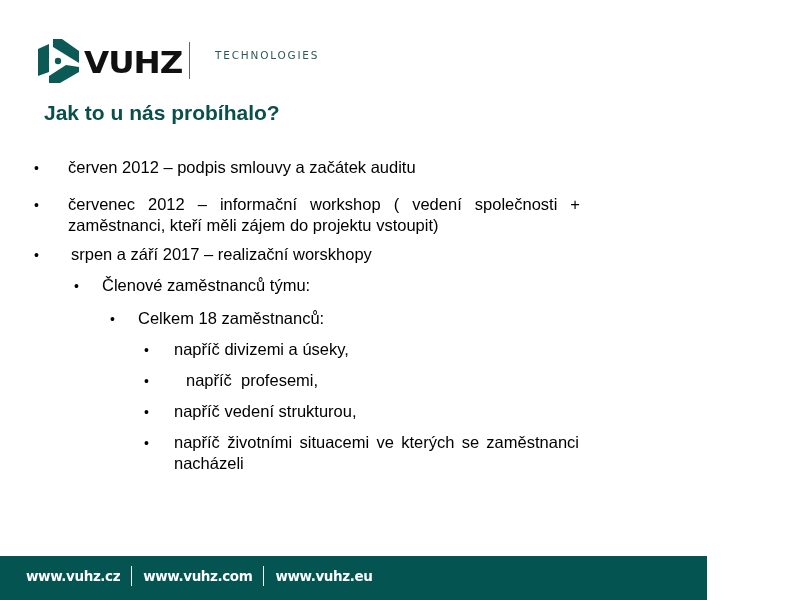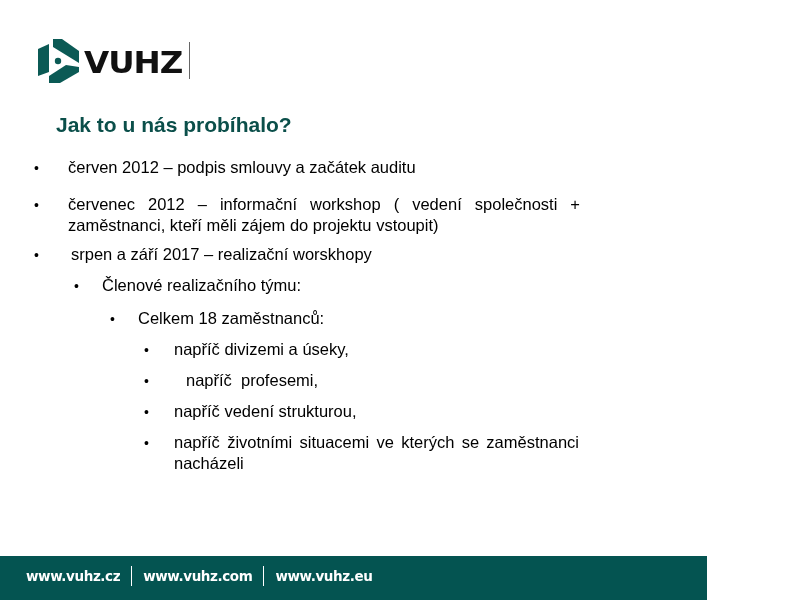--- a/index.html
+++ b/index.html
@@ -19,21 +19,21 @@
     }
     .logo-divider { position: absolute; left: 189px; top: 42px; width: 1px; height: 37px; background: #666; }
     .logo-tagline {
       position: absolute; left: 215px; top: 47px;
       font-family: "DejaVu Sans", sans-serif; font-size: 10.5px;
       letter-spacing: 1.8px; color: #2a5a58; line-height: 16px;
     }
     .title {
       position: absolute; left: 44px; top: 101px;
       font-size: 21px; font-weight: bold; color: #0b4f4a;
-      margin: 12px;
+      margin: 0;
     }
     .bullets { position: absolute; left: 0; top: 0; }
     .item { position: absolute; font-size: 16.5px; line-height: 21px; color: #000; }
     .dot { position: absolute; font-size: 14px; }
     .justify { text-align: justify; text-align-last: left; }
     .footer {
       position: absolute; left: 0; top: 556px; width: 707px; height: 44px;
       background: #045451;
     }
     .footer-links {
@@ -55,38 +55,39 @@
       <polygon points="17,0 26,0 43,12 43,24 30,16 17,8"></polygon>
 
       <polygon points="13,37 30,26 43,28 43,33 24,44 13,44"></polygon>
 
       <circle cx="22" cy="22" r="3.2"></circle>
     </g>
   </svg>
   <div class="logo-word">VUHZ</div>
   <div class="logo-divider"></div>
   <div class="logo-tagline">
+    <div>TECHNOLOGIES</div>
   </div>
 </div>
 
 <h1 class="title">Jak to u nás probíhalo?</h1>
 
 <div class="bullets">
 
   <span class="dot" style="left:34px; top:160px;">•</span>
   <div class="item" style="left:68px; top:157px; width:520px;">červen 2012 – podpis smlouvy a začátek auditu</div>
 
   <span class="dot" style="left:34px; top:197px;">•</span>
   <div class="item justify" style="left:68px; top:194px; width:512px;">červenec 2012 – informační workshop  ( vedení společnosti + zaměstnanci, kteří měli zájem do projektu vstoupit)</div>
 
   <span class="dot" style="left:34px; top:247px;">•</span>
   <div class="item" style="left:71px; top:244px; width:500px;">srpen a září 2017 – realizační worskhopy</div>
 
   <span class="dot" style="left:74px; top:278px;">•</span>
-  <div class="item" style="left:102px; top:275px; width:460px;">Členové realizačního týmu:</div>
+  <div class="item" style="left:102px; top:275px; width:460px;">Členové zaměstnanců týmu:</div>
 
   <span class="dot" style="left:110px; top:311px;">•</span>
   <div class="item" style="left:138px; top:308px; width:420px;">Celkem 18 zaměstnanců:</div>
 
   <span class="dot" style="left:144px; top:342px;">•</span>
   <div class="item" style="left:174px; top:339px; width:400px;">napříč divizemi a úseky,</div>
 
   <span class="dot" style="left:144px; top:373px;">•</span>
   <div class="item" style="left:174px; top:370px; width:400px; white-space:pre;margin-left:12px;">napříč  profesemi,</div>
 

